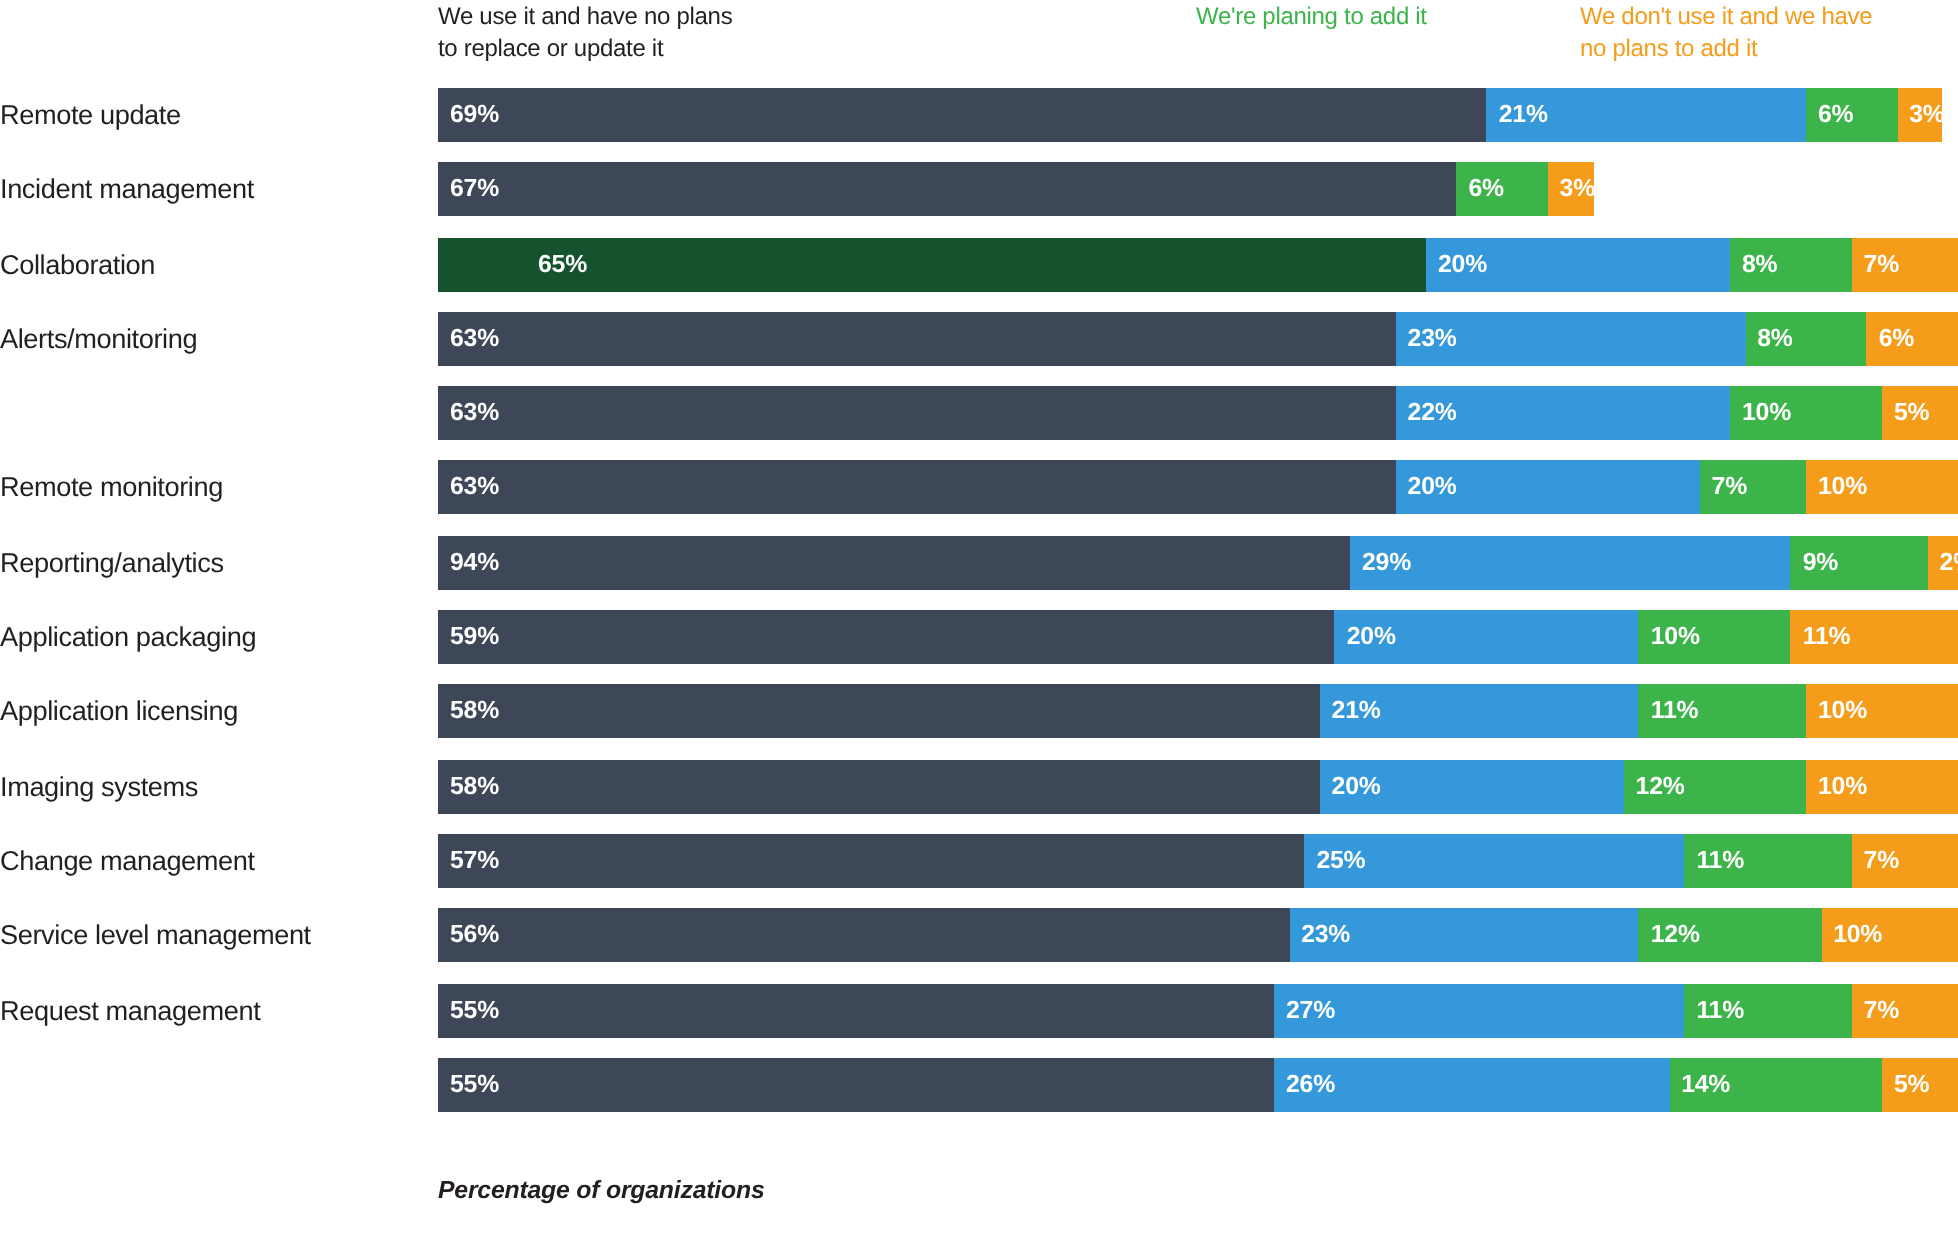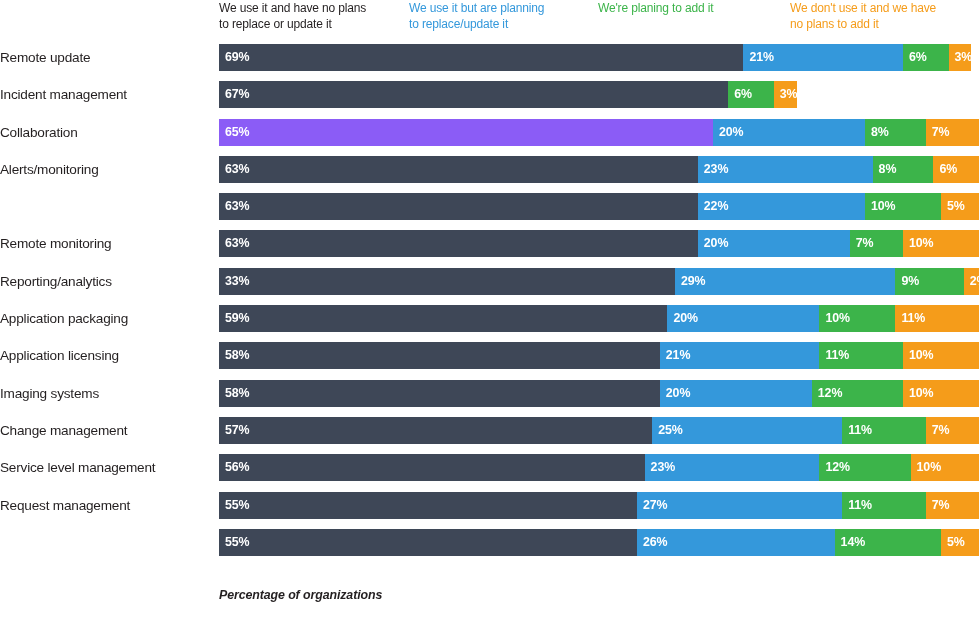--- a/index.html
+++ b/index.html
@@ -116,24 +116,20 @@
 </head>
 <body>
 
 <div id="chart-root">
 
   <div id="legend">
       <div class="legend-item li0" style="color: rgb(35, 31, 32);">
         <span class="legend-line">We use it and have no plans</span>
         <span class="legend-line">to replace or update it</span>
       </div>
-      <div class="legend-item li1" style="color: rgb(52, 152, 219);">
-        <span class="legend-line">We use it but are planning</span>
-        <span class="legend-line">to replace/update it</span>
-      </div>
       <div class="legend-item li2" style="color: rgb(60, 180, 74);">
         <span class="legend-line">We're planing to add it</span>
       </div>
       <div class="legend-item li3" style="color: rgb(245, 156, 26);">
         <span class="legend-line">We don't use it and we have</span>
         <span class="legend-line">no plans to add it</span>
       </div>
     </div>
 
   <div id="rows">
@@ -164,21 +160,21 @@
             <span class="seg-label">6%</span>
           </div>
           <div class="seg" style="background: rgb(245, 156, 26); width: 3%;">
             <span class="seg-label">3%</span>
           </div>
         </div>
       </div>
       <div class="row">
         <div class="row-label">Collaboration</div>
         <div class="bar">
-          <div class="seg" style="background: #8b5cf6; width: 65%;">
+          <div class="seg" style="background: #14532d; width: 65%; padding-left: 44px;">
             <span class="seg-label">65%</span>
           </div>
           <div class="seg" style="background: rgb(52, 152, 219); width: 20%;">
             <span class="seg-label">20%</span>
           </div>
           <div class="seg" style="background: rgb(60, 180, 74); width: 8%;">
             <span class="seg-label">8%</span>
           </div>
           <div class="seg" style="background: rgb(245, 156, 26); width: 7%;">
             <span class="seg-label">7%</span>
@@ -232,21 +228,21 @@
           </div>
           <div class="seg" style="background: rgb(245, 156, 26); width: 10%;">
             <span class="seg-label">10%</span>
           </div>
         </div>
       </div>
       <div class="row">
         <div class="row-label">Reporting/analytics</div>
         <div class="bar">
           <div class="seg" style="background: rgb(62, 71, 87); width: 60%;">
-            <span class="seg-label">33%</span>
+            <span class="seg-label">94%</span>
           </div>
           <div class="seg" style="background: rgb(52, 152, 219); width: 29%;">
             <span class="seg-label">29%</span>
           </div>
           <div class="seg" style="background: rgb(60, 180, 74); width: 9%;">
             <span class="seg-label">9%</span>
           </div>
           <div class="seg" style="background: rgb(245, 156, 26); width: 2%;">
             <span class="seg-label">2%</span>
           </div>

